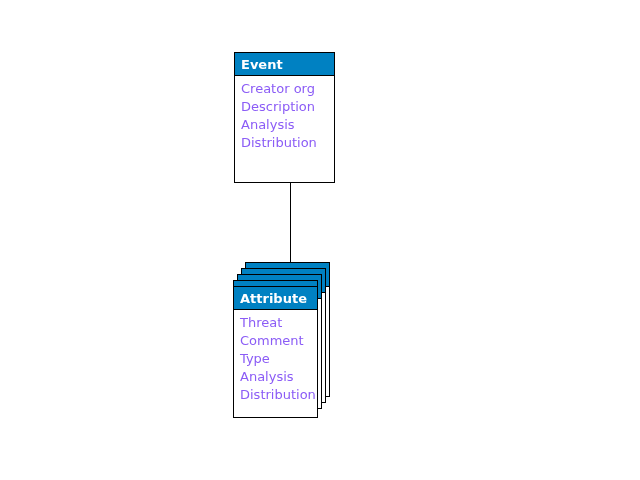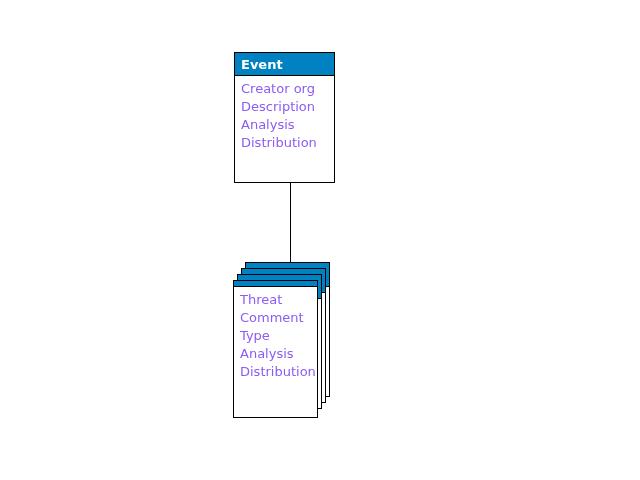--- a/index.html
+++ b/index.html
@@ -124,20 +124,21 @@
       <div class="layer-band" style="background:#0081c2;"></div>
     </div>
     <div class="stack-layer" id="attr-layer-2">
       <div class="layer-band" style="background:#0081c2;"></div>
     </div>
     <div class="stack-layer" id="attr-layer-1">
       <div class="layer-band" style="background:#0081c2;"></div>
     </div>
 
     <div class="entity" id="attribute-entity">
+      <div class="entity-header" style="background:#0081c2;">Attribute</div>
       <div class="entity-body">
         <div class="entity-row">Threat</div>
         <div class="entity-row">Comment</div>
         <div class="entity-row">Type</div>
         <div class="entity-row">Analysis</div>
         <div class="entity-row">Distribution</div>
       </div>
     </div>
 
   </div>

